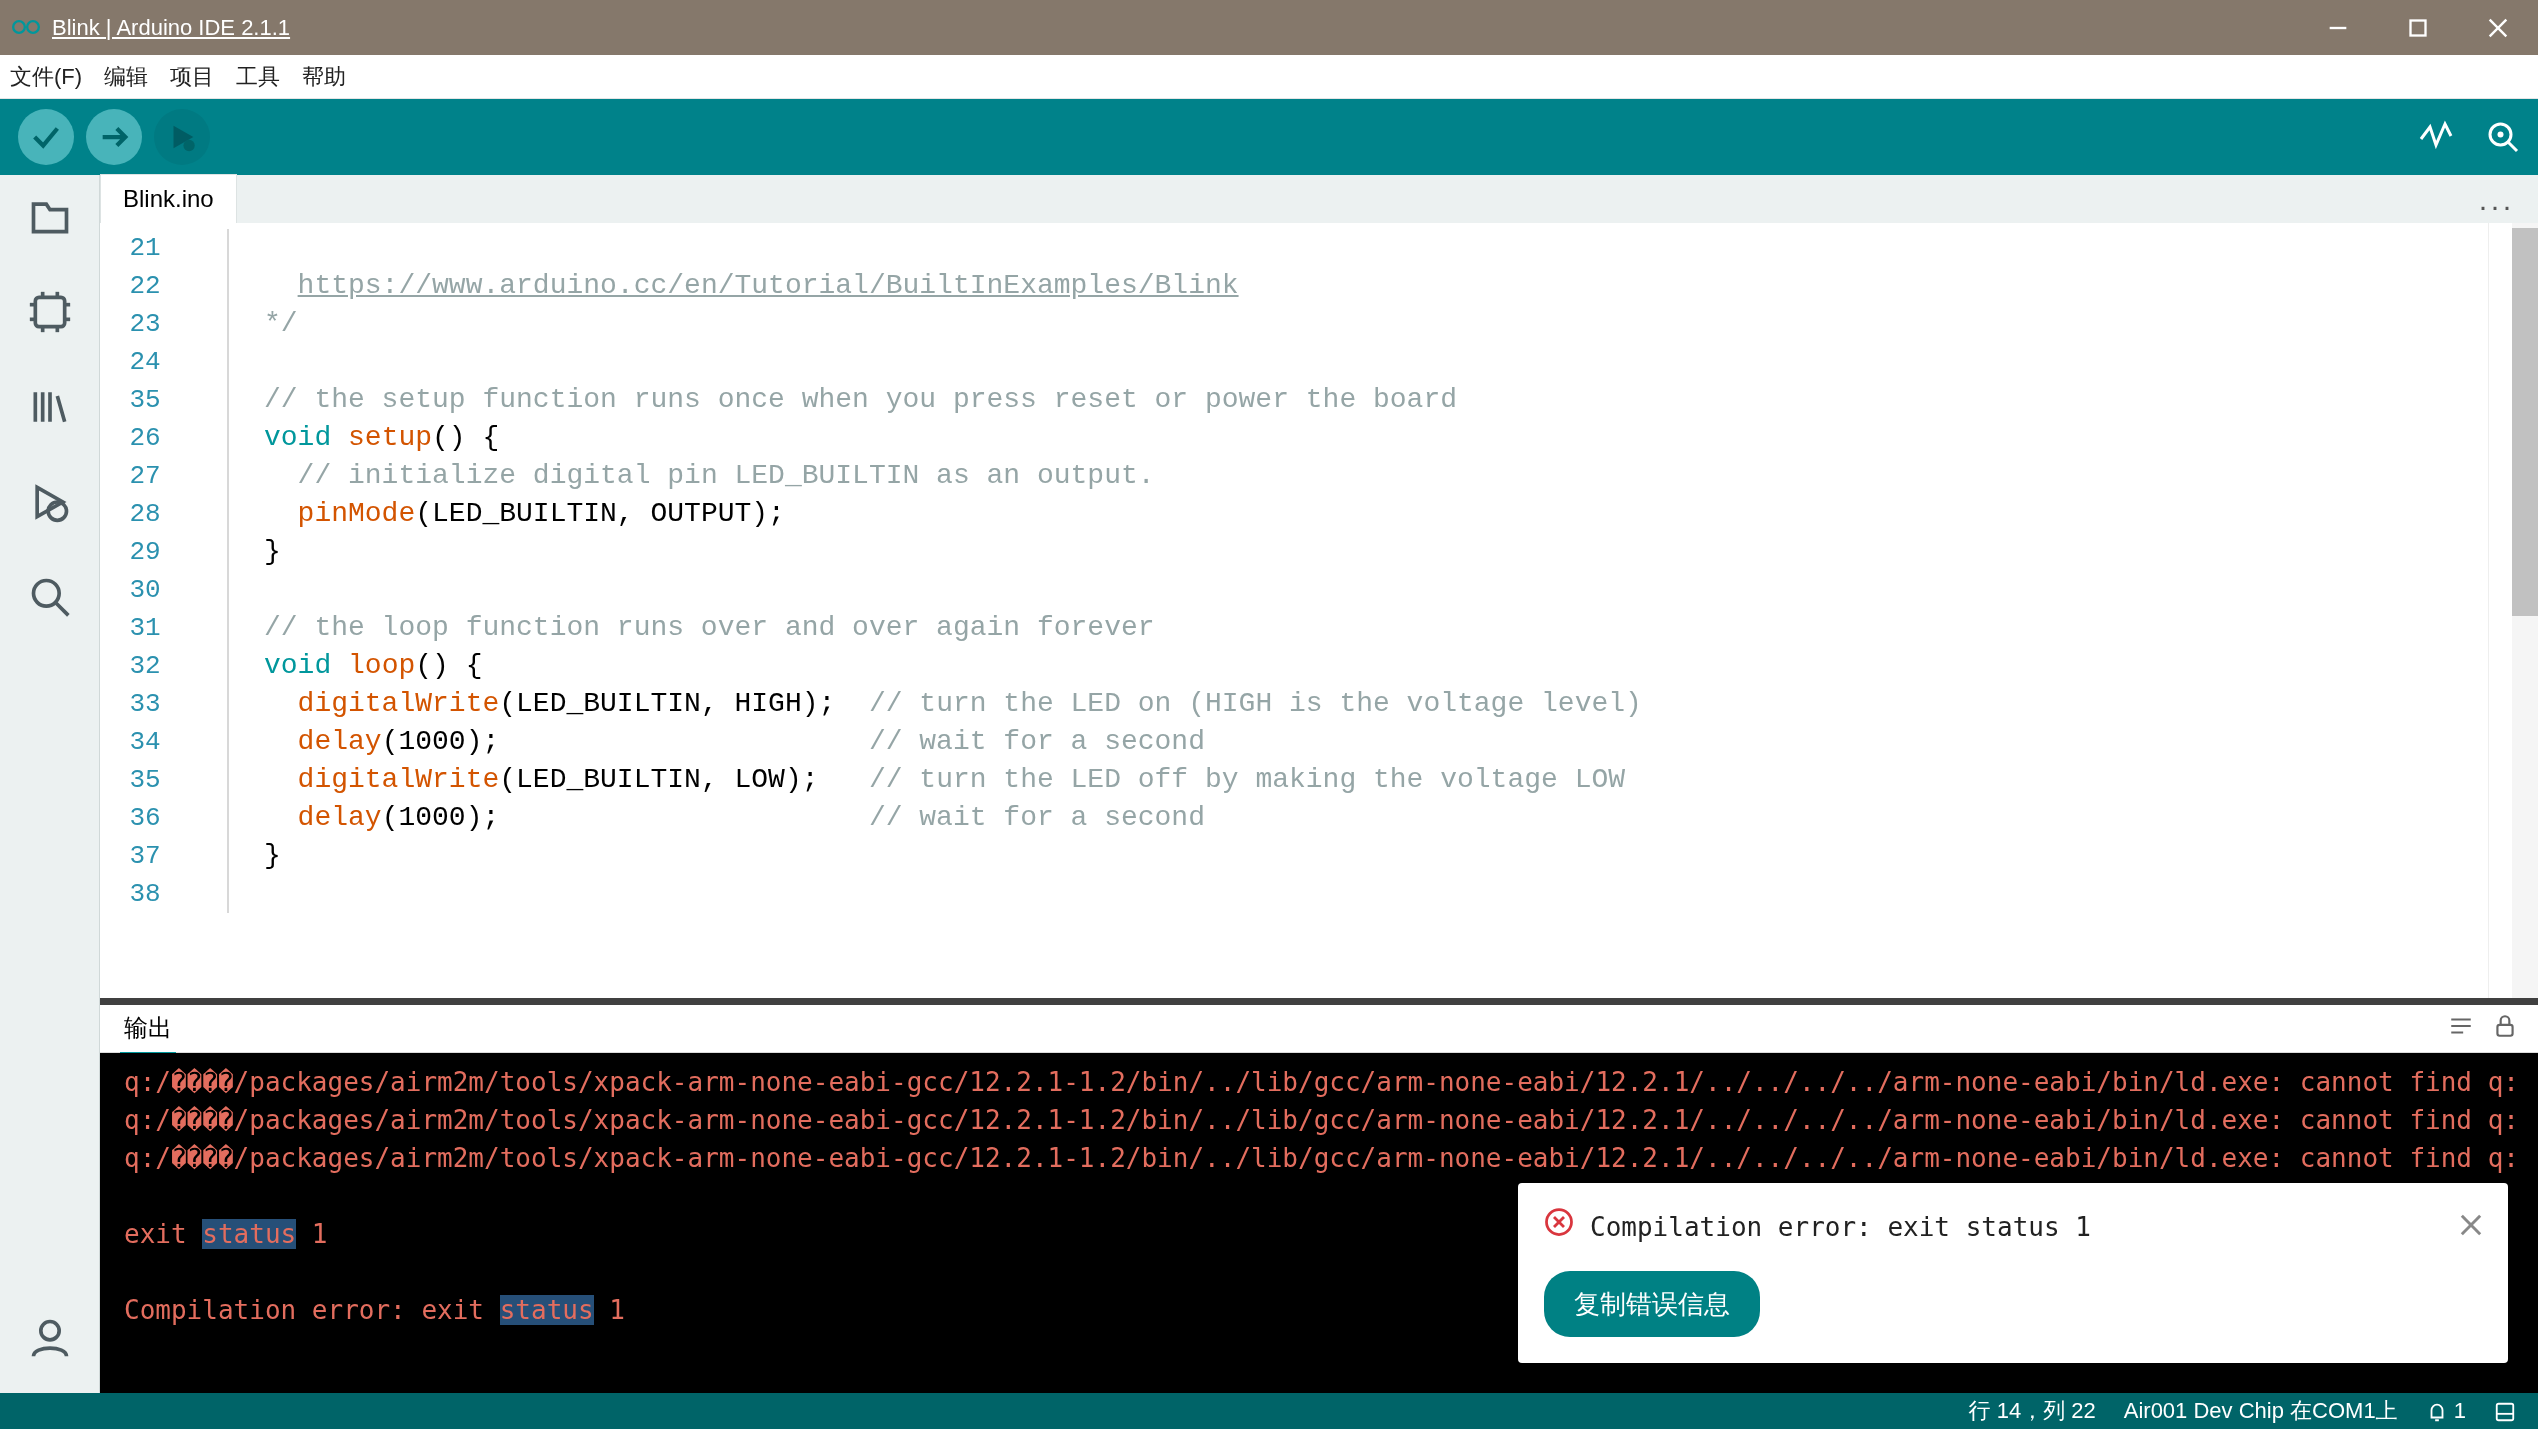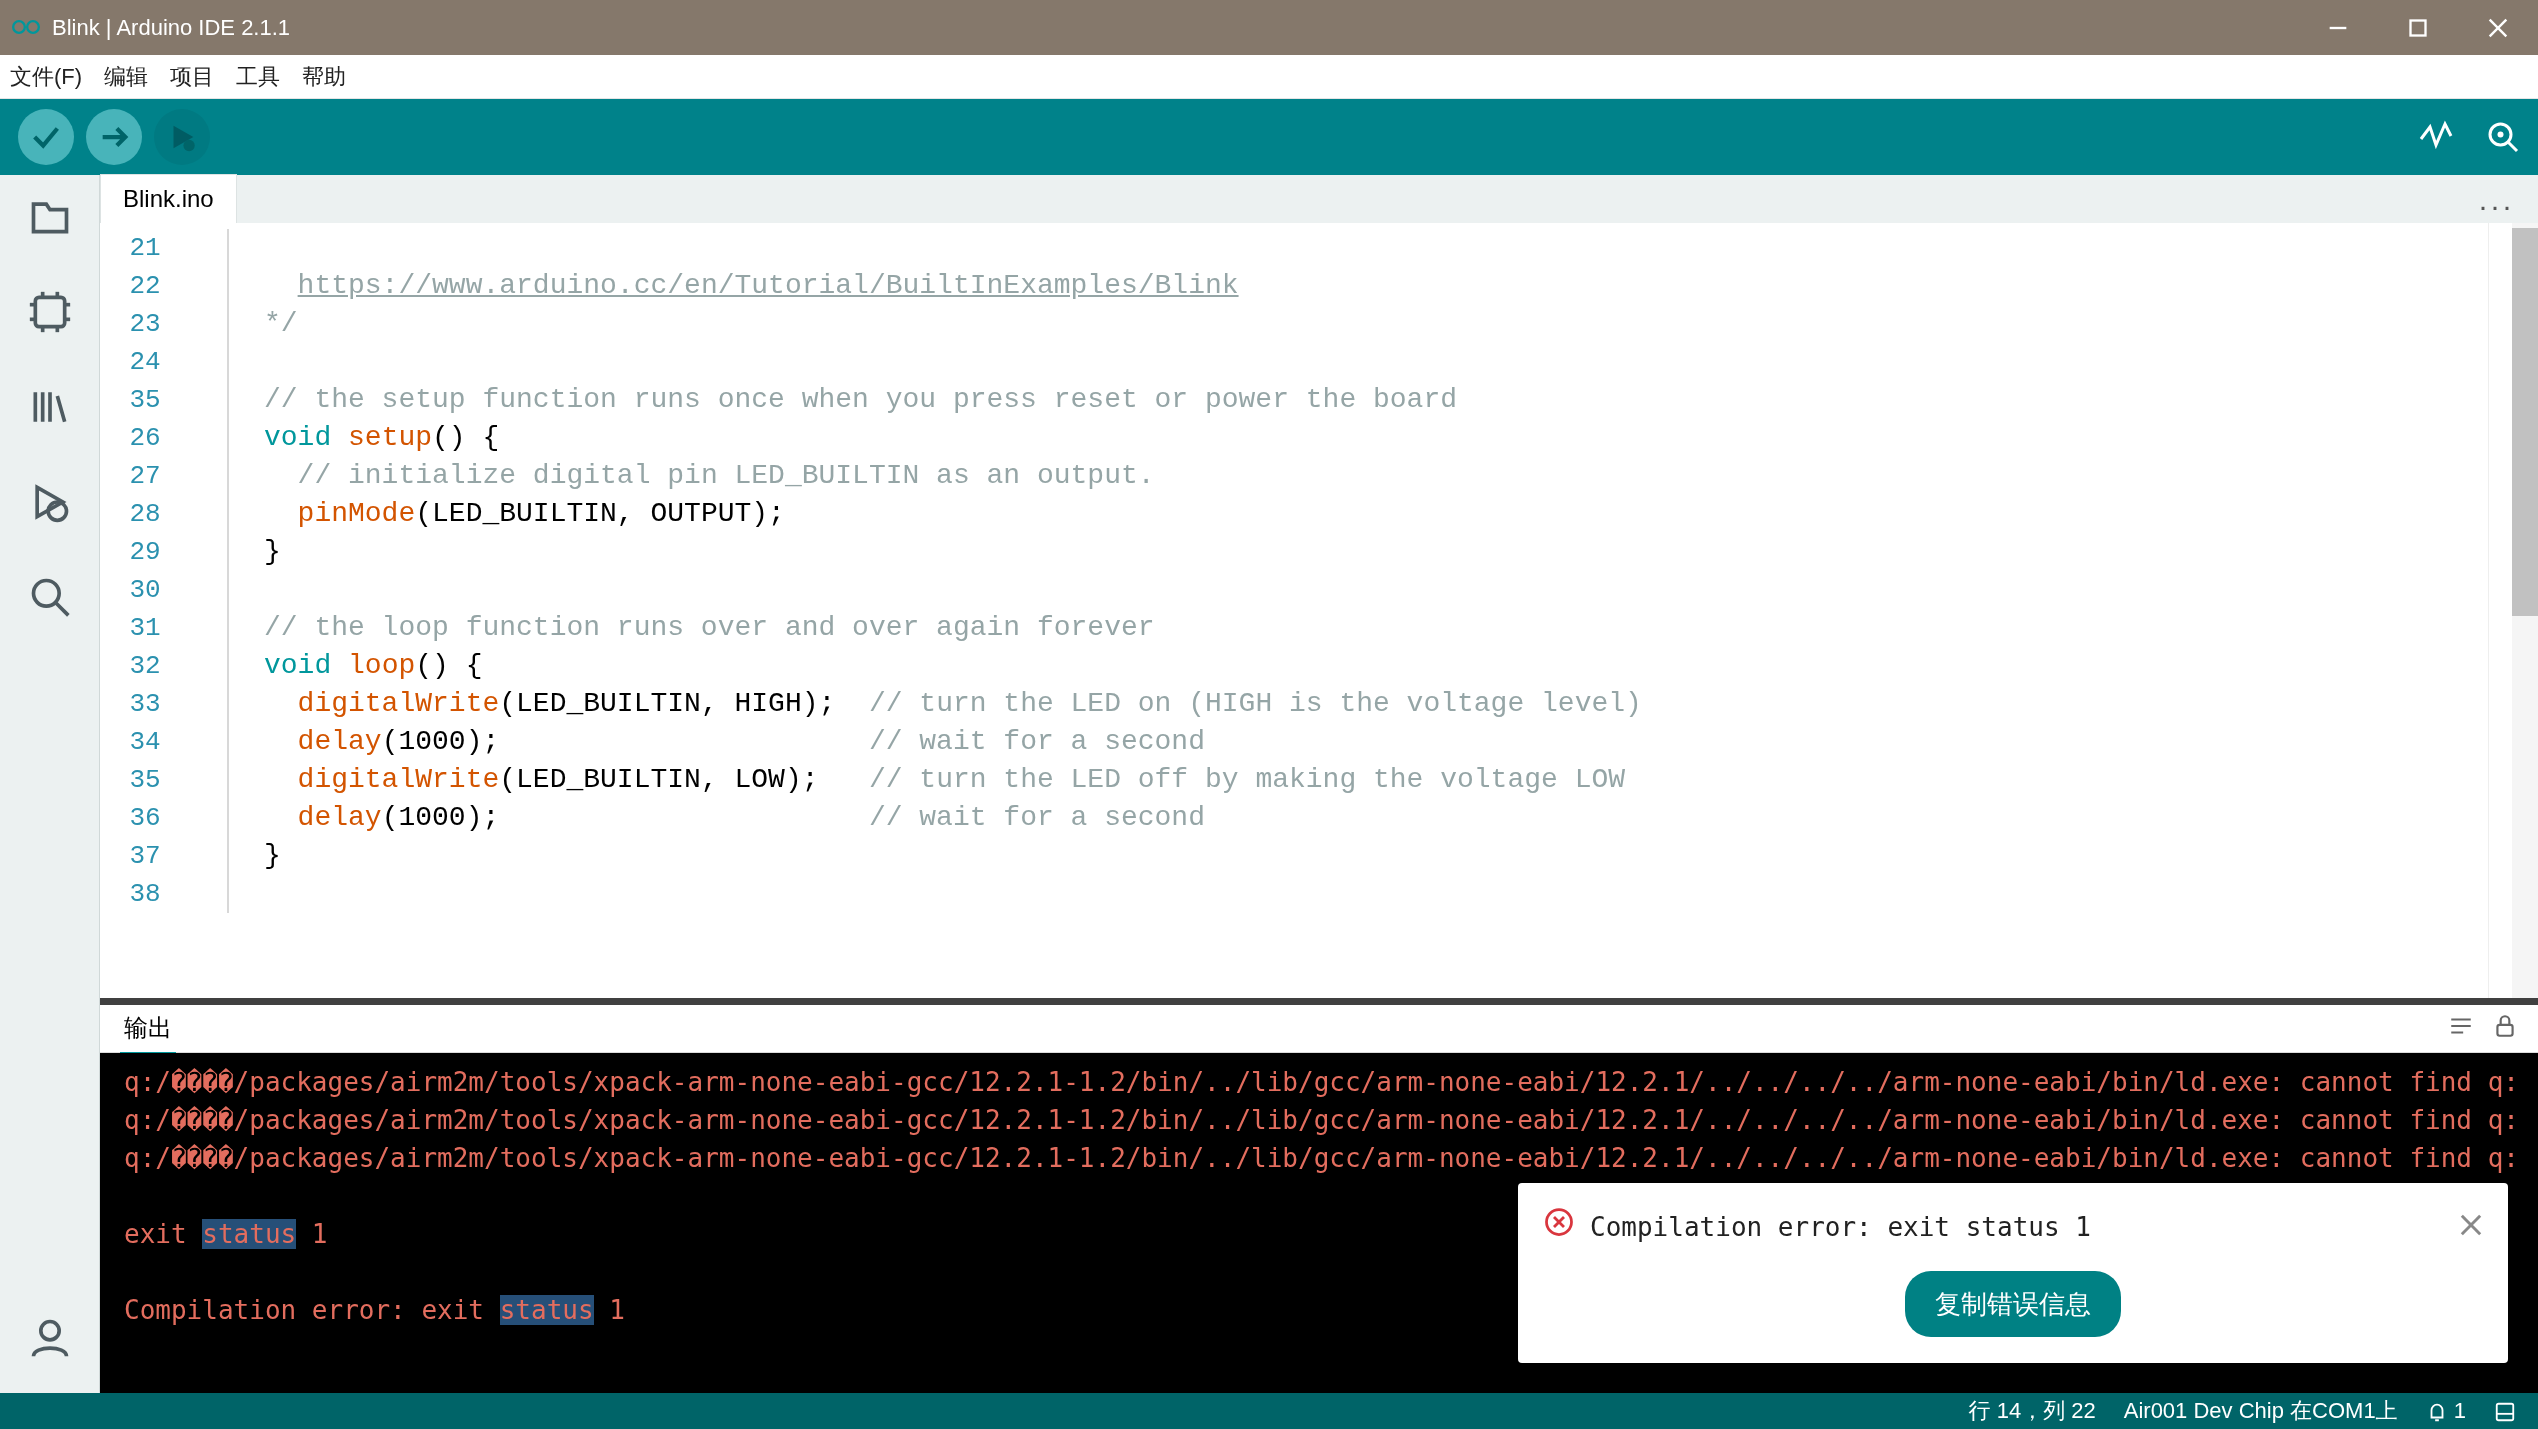--- a/index.html
+++ b/index.html
@@ -2,21 +2,21 @@
 <html><head>
 <meta charset="utf-8">
 <style>
 * { margin: 0; padding: 0; box-sizing: border-box; }
 body { font-family: "Segoe UI", "Microsoft YaHei", sans-serif; font-size: 14px; overflow: hidden; background: #fff; }
 .window { width: 2538px; height: 1429px; display: flex; flex-direction: column; }
 
 
 .title-bar { background: #85786b; height: 55px; display: flex; align-items: center; padding: 0 0 0 12px; color: #fff; font-size: 22px; }
 .title-bar .app-icon { width: 28px; height: 28px; margin-right: 12px; color: #00979c; }
-.title-bar .title-text { flex: 1; }
+.title-bar .title-text { flex: 1; text-decoration: underline; }
 .title-bar .win-controls { display: flex; align-items: center; height: 100%; }
 .title-bar .win-btn { width: 80px; height: 100%; display: flex; align-items: center; justify-content: center; color: #fff; }
 .title-bar .win-btn svg { width: 20px; height: 20px; }
 
 
 .menu-bar { background: #fff; height: 44px; display: flex; align-items: center; padding: 0 10px; border-bottom: 1px solid #e5e5e5; font-size: 22px; color: #222; gap: 22px; }
 
 
 .toolbar { background: #00828a; height: 76px; display: flex; align-items: center; padding: 0 18px; gap: 12px; }
 .tb-btn { width: 56px; height: 56px; border-radius: 50%; background: #007a82; display: flex; align-items: center; justify-content: center; }
@@ -69,21 +69,21 @@
 .output-body { flex: 1; background: #000; color: #e36d5e; font-family: Consolas, monospace; font-size: 26px; line-height: 38px; padding: 10px 24px; position: relative; overflow: hidden; }
 .output-body .oline { white-space: pre; }
 .output-body .hl { background: #264f78; color: #e36d5e; }
 
 
 .notif { position: absolute; right: 30px; bottom: 30px; width: 990px; background: #fff; color: #222; border-radius: 4px; padding: 24px 26px 26px 26px; box-shadow: 0 4px 20px rgba(0,0,0,.35); }
 .notif .nrow { display: flex; align-items: center; gap: 16px; font-size: 26px; }
 .notif .nrow .nicon { color: #d9363e; }
 .notif .nrow .nicon svg { width: 30px; height: 30px; stroke: #d9363e; fill: none; stroke-width: 2.2; }
 .notif .nrow .nclose { margin-left: auto; color: #888; }
-.notif .nbtn-row { display: flex; justify-content: center; margin-top: 24px; }
+.notif .nbtn-row { display: flex; justify-content: flex-start; margin-top: 24px; }
 .notif .nbtn { background: #008184; color: #fff; padding: 14px 30px; border-radius: 26px; font-size: 26px; }
 
 
 .status-bar { height: 36px; background: #006468; color: #fff; display: flex; align-items: center; padding: 0 22px; font-size: 22px; gap: 28px; }
 .status-bar .sb-right { margin-left: auto; display: flex; align-items: center; gap: 28px; }
 .status-bar svg { width: 22px; height: 22px; stroke: #fff; fill: none; stroke-width: 2; vertical-align: middle; }
 </style>
 </head>
 <body>
 

